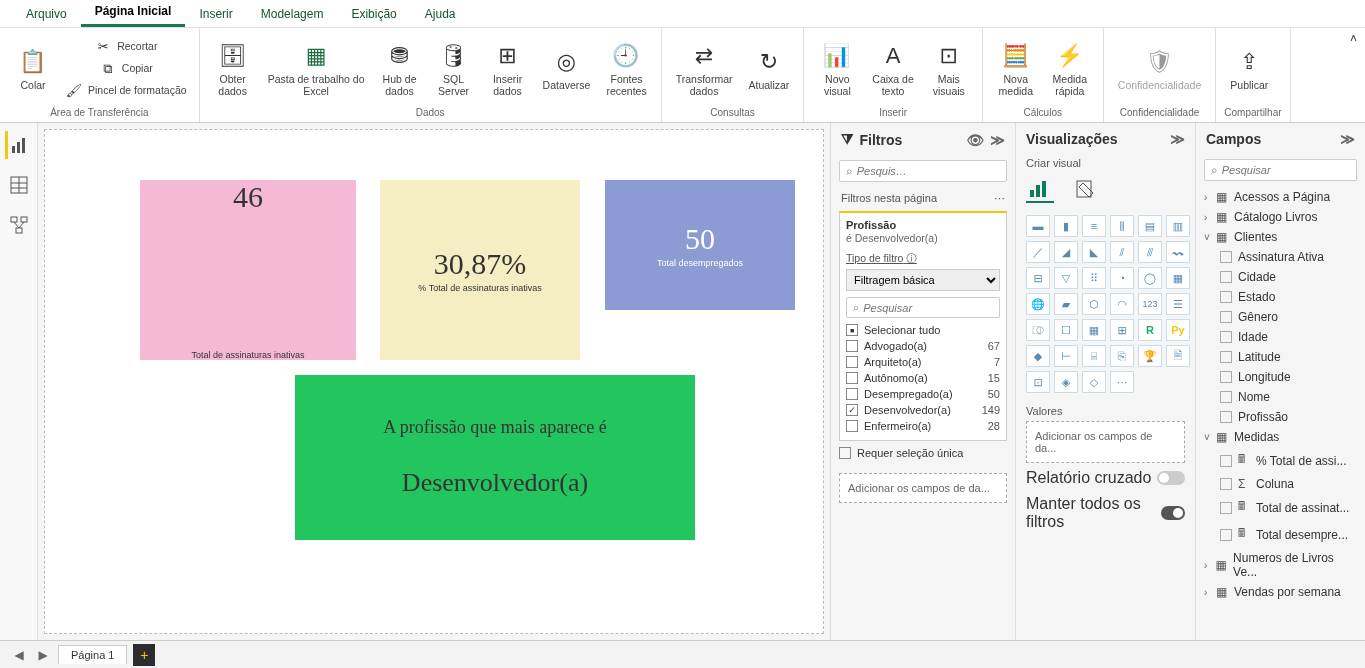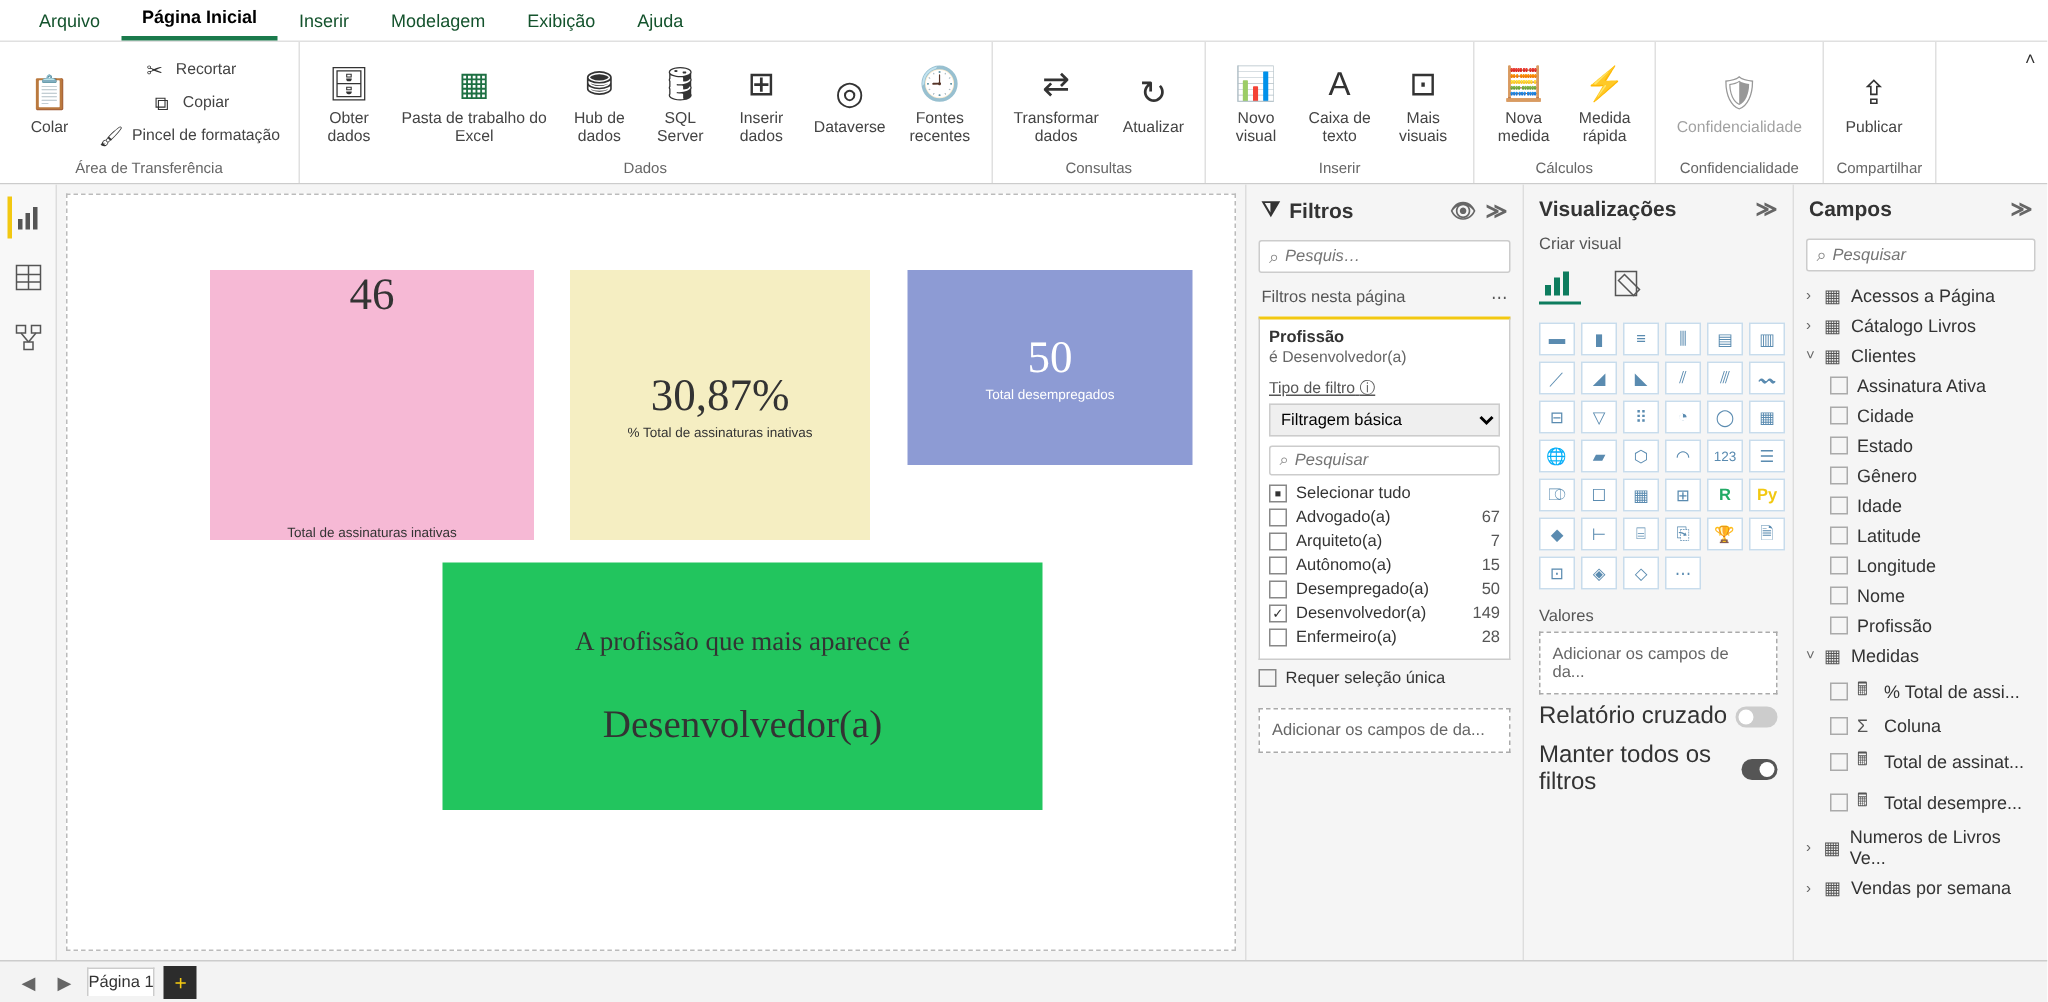--- a/index.html
+++ b/index.html
@@ -84,21 +84,21 @@
 .fields-tree { padding: 2px 6px; overflow-y: auto; font-size: 12px; }
 .tree-item { display: flex; align-items: center; padding: 3px 2px; cursor: pointer; }
 .tree-item .caret { width: 12px; color: #666; font-size: 10px; }
 .tree-item .ticon { width: 16px; font-size: 12px; color: #555; margin-right: 2px; }
 .tree-item.child { padding-left: 18px; }
 .tree-item .tchk { width: 12px; height: 12px; border: 1px solid #aaa; margin-right: 6px; }
 
 
 .page-bar { height: 28px; background: #f3f3f3; border-top: 1px solid #ccc; display: flex; align-items: center; padding: 0 10px; gap: 6px; }
 .page-nav { width: 18px; height: 18px; display: flex; align-items: center; justify-content: center; cursor: pointer; color: #666; }
-.page-tab { background: #fff; border: 1px solid #ccc; padding: 3px 0; border-bottom: none; font-size: 11px; }
+.page-tab { background: #fff; border: 1px solid #ccc; padding: 3px 12px; border-bottom: none; font-size: 11px; }
 .page-add { width: 22px; height: 22px; background: #2c2c2c; color: #f2c811; display: flex; align-items: center; justify-content: center; font-size: 14px; cursor: pointer; }
 
 svg { display: block; }
 </style>
 </head>
 <body>
 
 <div class="menu-tabs">
   <div class="menu-tab">Arquivo</div>
   <div class="menu-tab active">Página Inicial</div>

